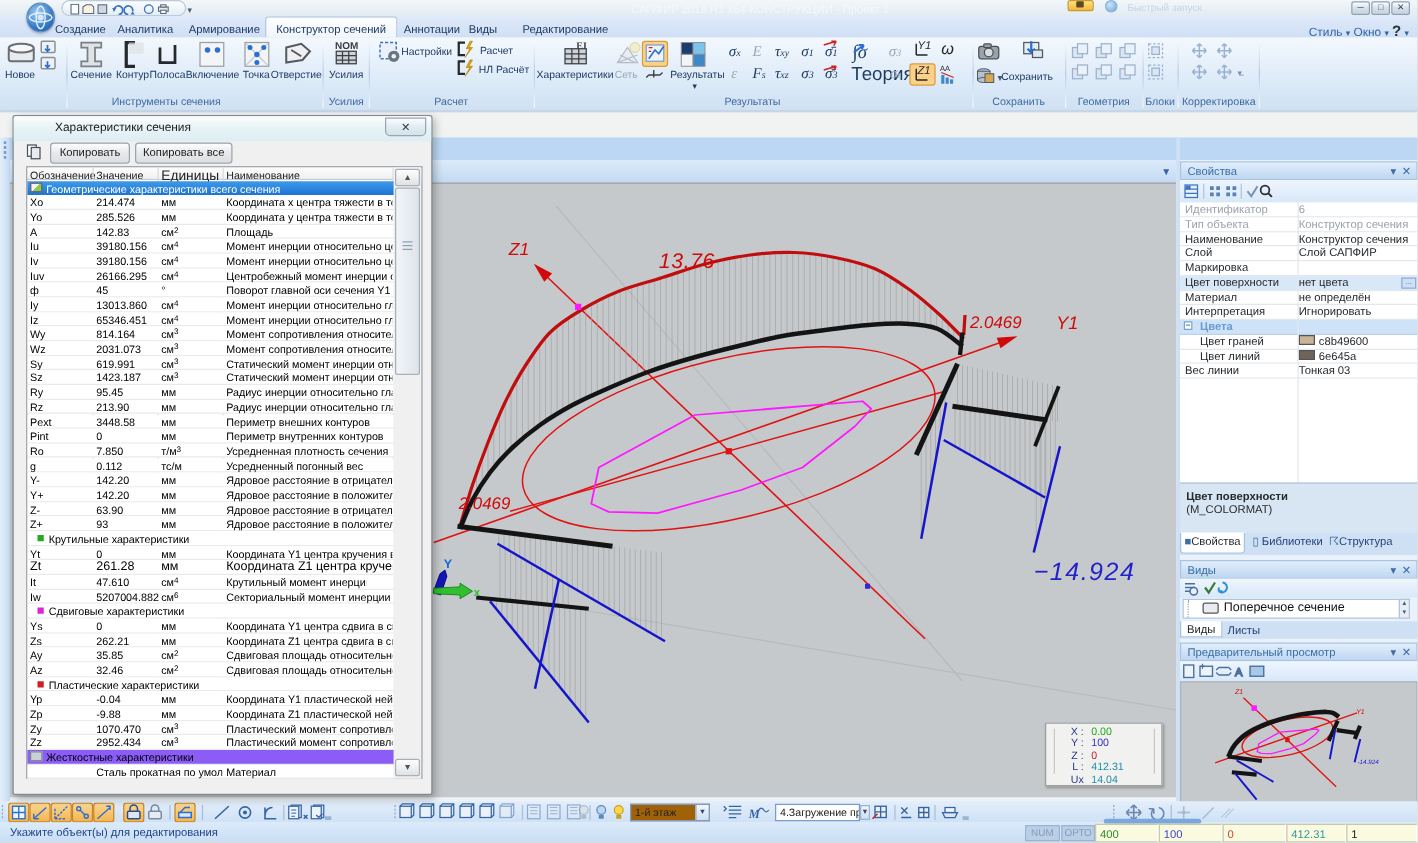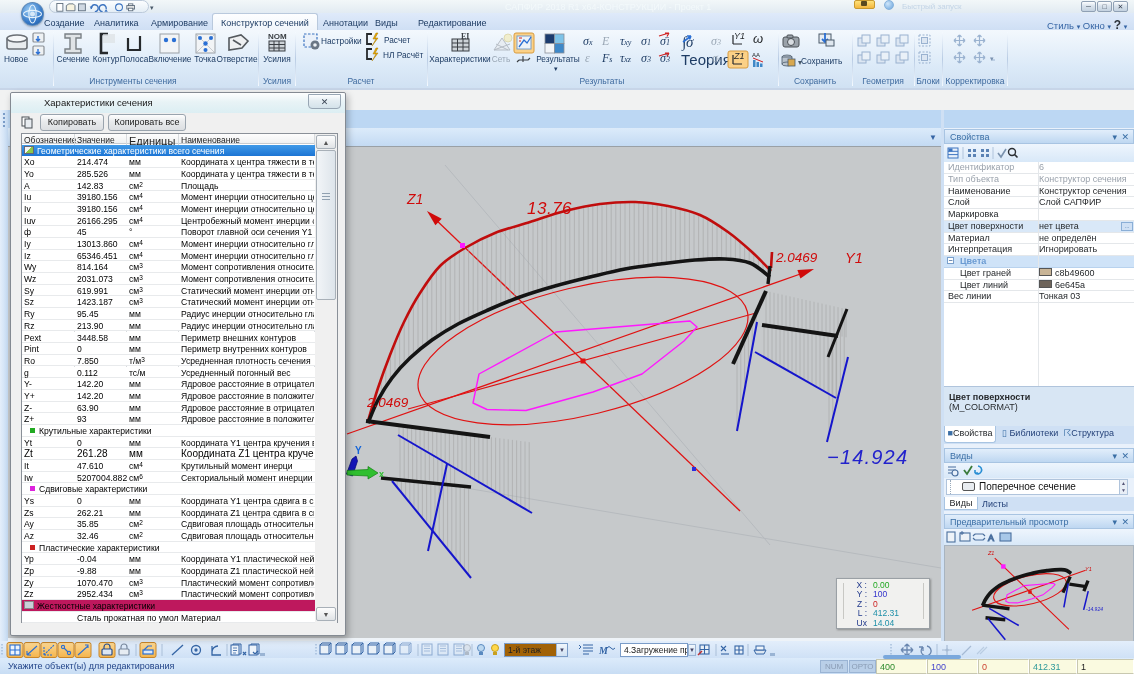--- a/index.html
+++ b/index.html
@@ -1102,21 +1102,21 @@
     <span style="position:absolute;left:55px;width:101px;overflow:hidden;display:inline-block">1070.470</span>
     <span style="position:absolute;left:107px">см<sup>3</sup></span>
     <span style="position:absolute;left:159px;width:133px;overflow:hidden">Пластический момент сопротивления</span>
   </div>
 <div class="abs" style="left:22px;top:588.4px;width:293px;height:11.68px;background:#fff;border-bottom:1px solid #e8eaec;font-size:8.6px;line-height:12px;white-space:nowrap">
     <span style="position:absolute;left:2px">Zz</span>
     <span style="position:absolute;left:55px;width:101px;overflow:hidden;display:inline-block">2952.434</span>
     <span style="position:absolute;left:107px">см<sup>3</sup></span>
     <span style="position:absolute;left:159px;width:133px;overflow:hidden">Пластический момент сопротивления</span>
   </div>
-<div class="abs" style="left:22px;top:600.1px;width:293px;height:11.68px;background:#be185d;border-bottom:1px solid #e8eaec;font-size:8.6px;line-height:12px"><span style="display:inline-block;width:10px;height:8px;background:#c8d0d8;border:1px solid #888;margin:0 3px 0 2px"></span>Жесткостные характеристики</div>
+<div class="abs" style="left:22px;top:600.1px;width:293px;height:11.68px;background:#8b5cf6;border-bottom:1px solid #e8eaec;font-size:8.6px;line-height:12px"><span style="display:inline-block;width:10px;height:8px;background:#c8d0d8;border:1px solid #888;margin:0 3px 0 2px"></span>Жесткостные характеристики</div>
 <div class="abs" style="left:22px;top:611.8px;width:293px;height:11.68px;background:#fff;border-bottom:1px solid #e8eaec;font-size:8.6px;line-height:12px;white-space:nowrap">
     <span style="position:absolute;left:2px"></span>
     <span style="position:absolute;left:55px;width:101px;overflow:hidden;display:inline-block">Сталь прокатная по умолчан</span>
     <span style="position:absolute;left:107px"></span>
     <span style="position:absolute;left:159px;width:133px;overflow:hidden">Материал</span>
   </div>
 <div class="abs" style="left:315px;top:134px;width:22px;height:489px;background:#f0f0f0"></div>
 <div class="abs" style="left:316px;top:135px;width:20px;height:14px;background:linear-gradient(#fdfdfd,#e0e3e6);border:1px solid #a8b0b8;border-radius:2px;text-align:center;font-size:7px;color:#555;line-height:13px">▲</div>
 <div class="abs" style="left:316px;top:607px;width:20px;height:14px;background:linear-gradient(#fdfdfd,#e0e3e6);border:1px solid #a8b0b8;border-radius:2px;text-align:center;font-size:7px;color:#555;line-height:13px">▼</div>
 <div class="abs" style="left:316px;top:150px;width:20px;height:150px;background:linear-gradient(90deg,#f2f5f8,#dde4ea);border:1px solid #a8b0b8;border-radius:2px"></div>

